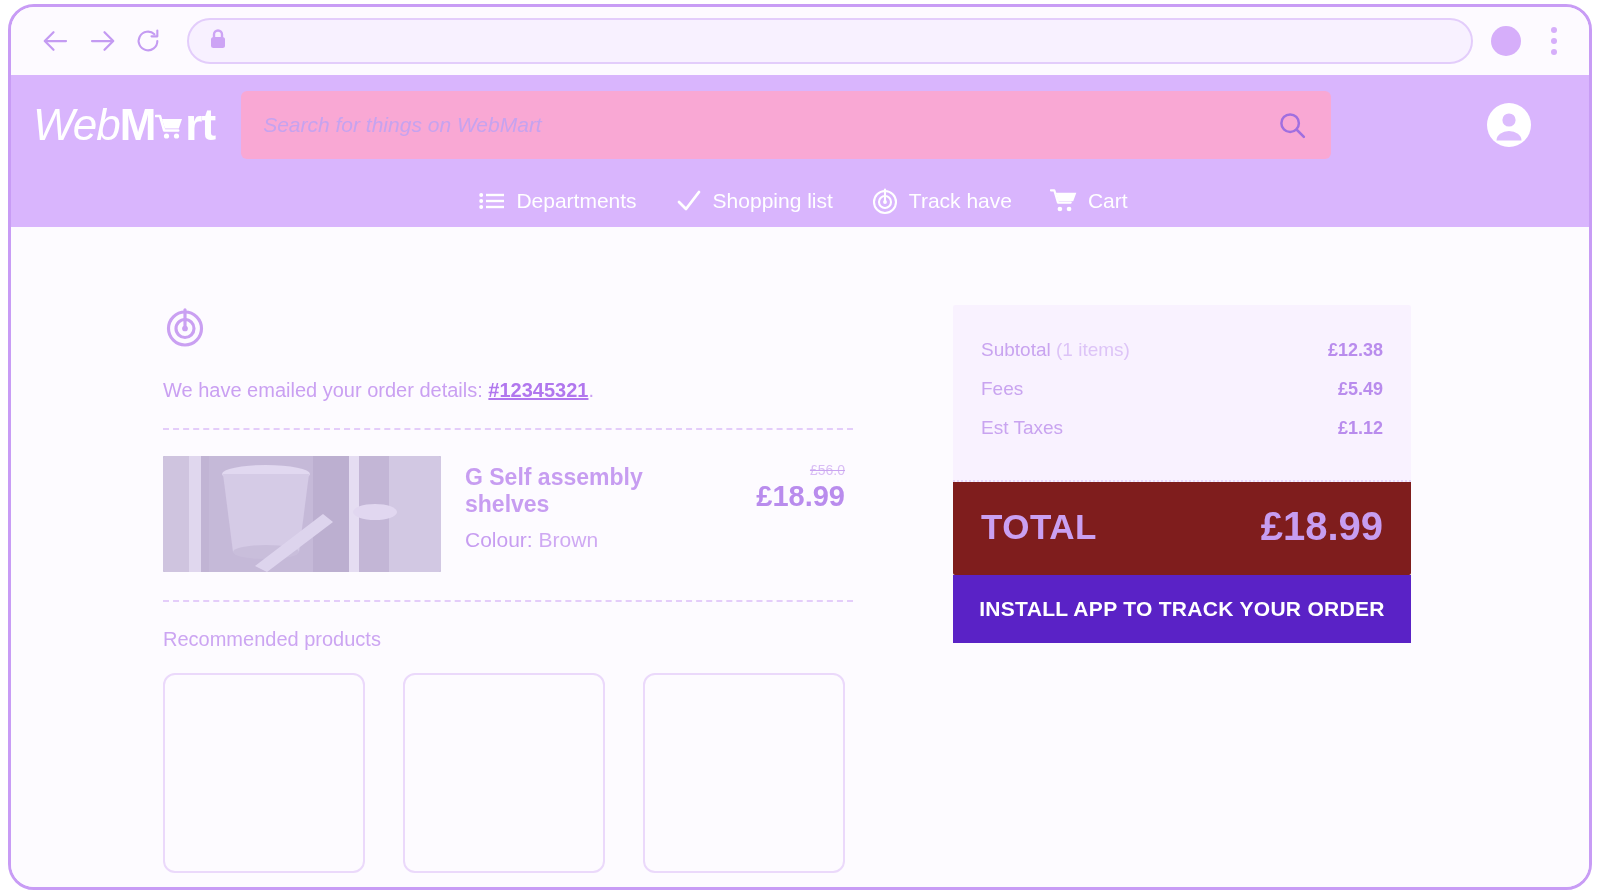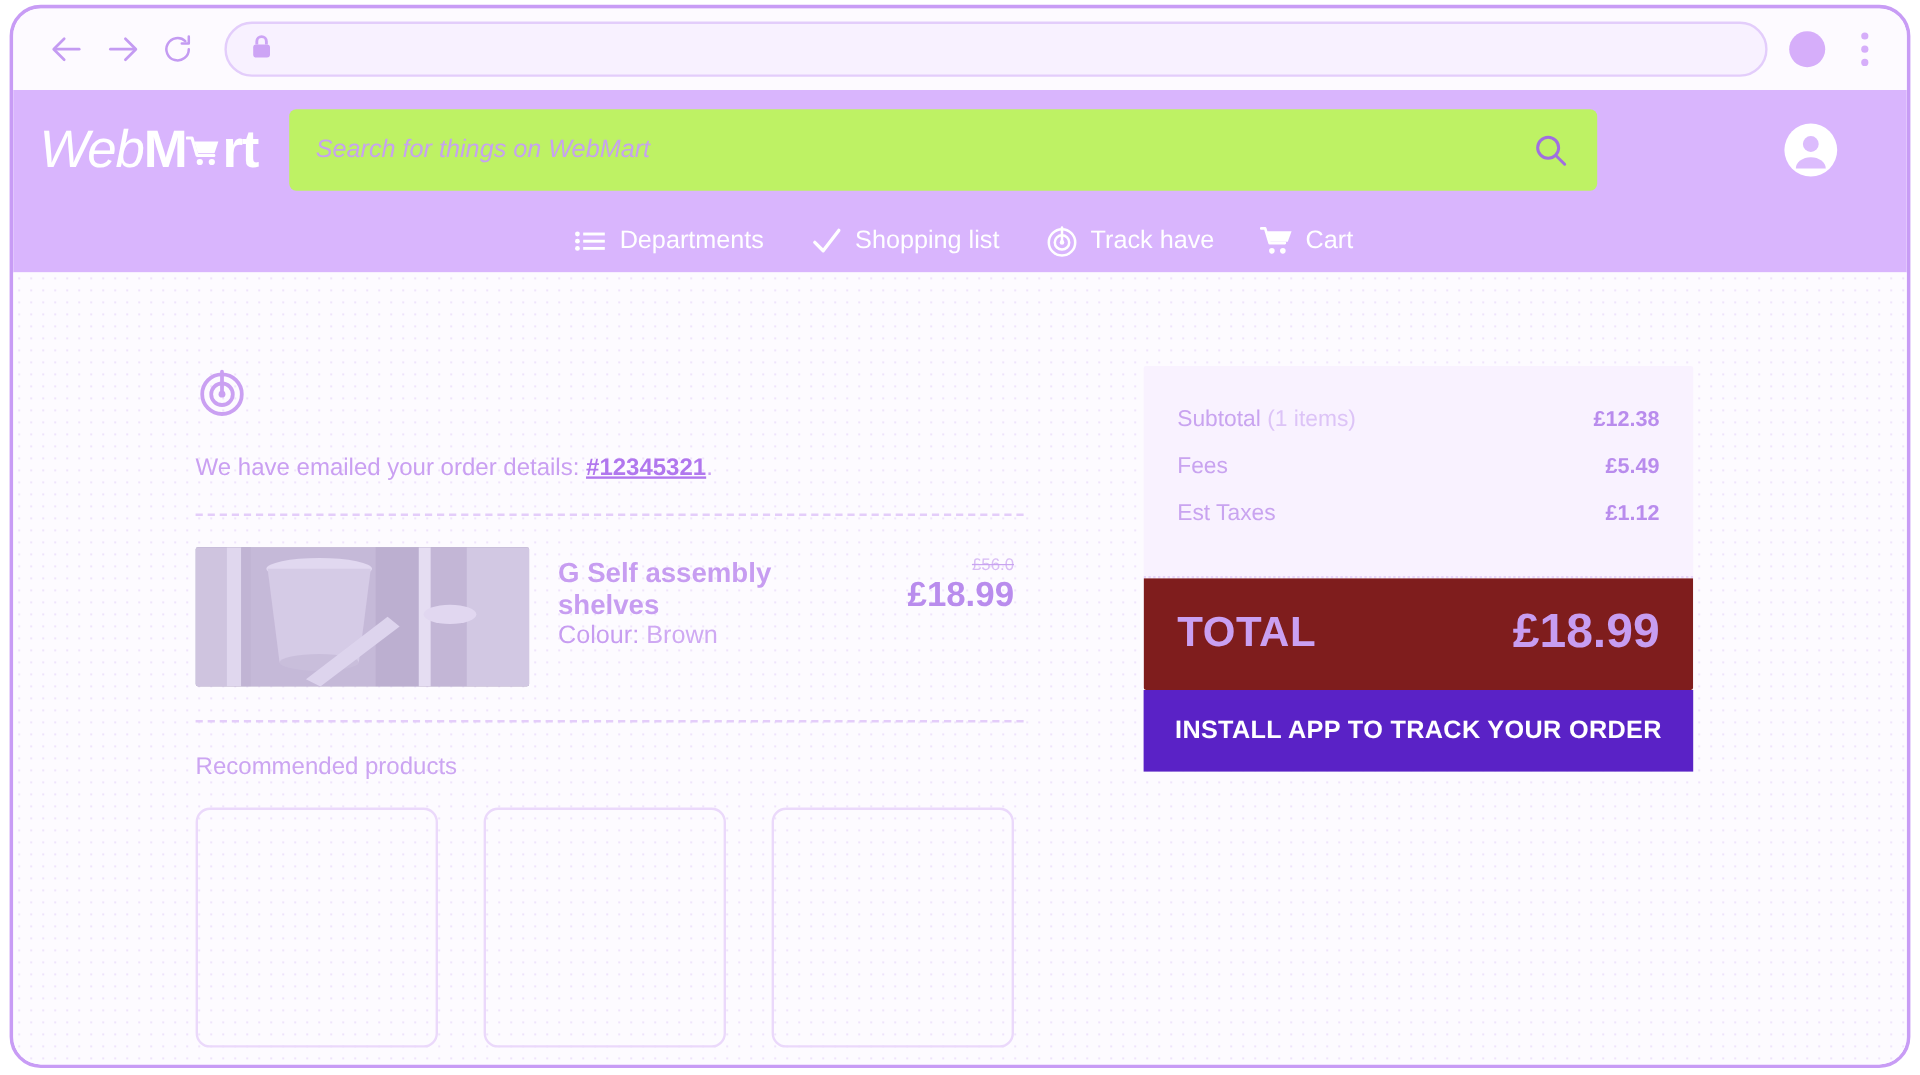--- a/index.html
+++ b/index.html
@@ -116,21 +116,21 @@
     transform: translateY(2px);
   }
   #brand-cart-glyph svg { position: absolute; left: 0; bottom: 0; }
   #brand-rt  { font-weight: 700; font-style: normal; }
 
   #search-wrap {
     flex: none;
     width: 1090px;
     height: 68px;
     margin-left: 14px;
-    background: #bef264;
+    background: #f9a8d4;
     border-radius: 6px;
     display: flex;
     align-items: center;
     padding: 0 22px;
   }
   #search-input {
     flex: 1;
     border: none;
     outline: none;
     background: transparent;
@@ -235,21 +235,21 @@
     position: relative;
     background: #bcb1cf;
   }
   #product-thumb svg { display: block; width: 100%; height: 100%; }
 
   #product-info { flex: 1; padding-top: 8px; }
   #product-title {
     font-size: 23px;
     font-weight: 700;
     color: #c79df1;
-    margin-bottom: 0;
+    margin-bottom: 10px;
   }
   #product-colour { font-size: 21px; color: #cfa9f3; }
   #product-colour b { font-weight: 400; color: #c79df1; }
 
   #product-price-box {
     flex: none;
     text-align: right;
     padding-top: 6px;
     padding-right: 8px;
     min-width: 120px;

